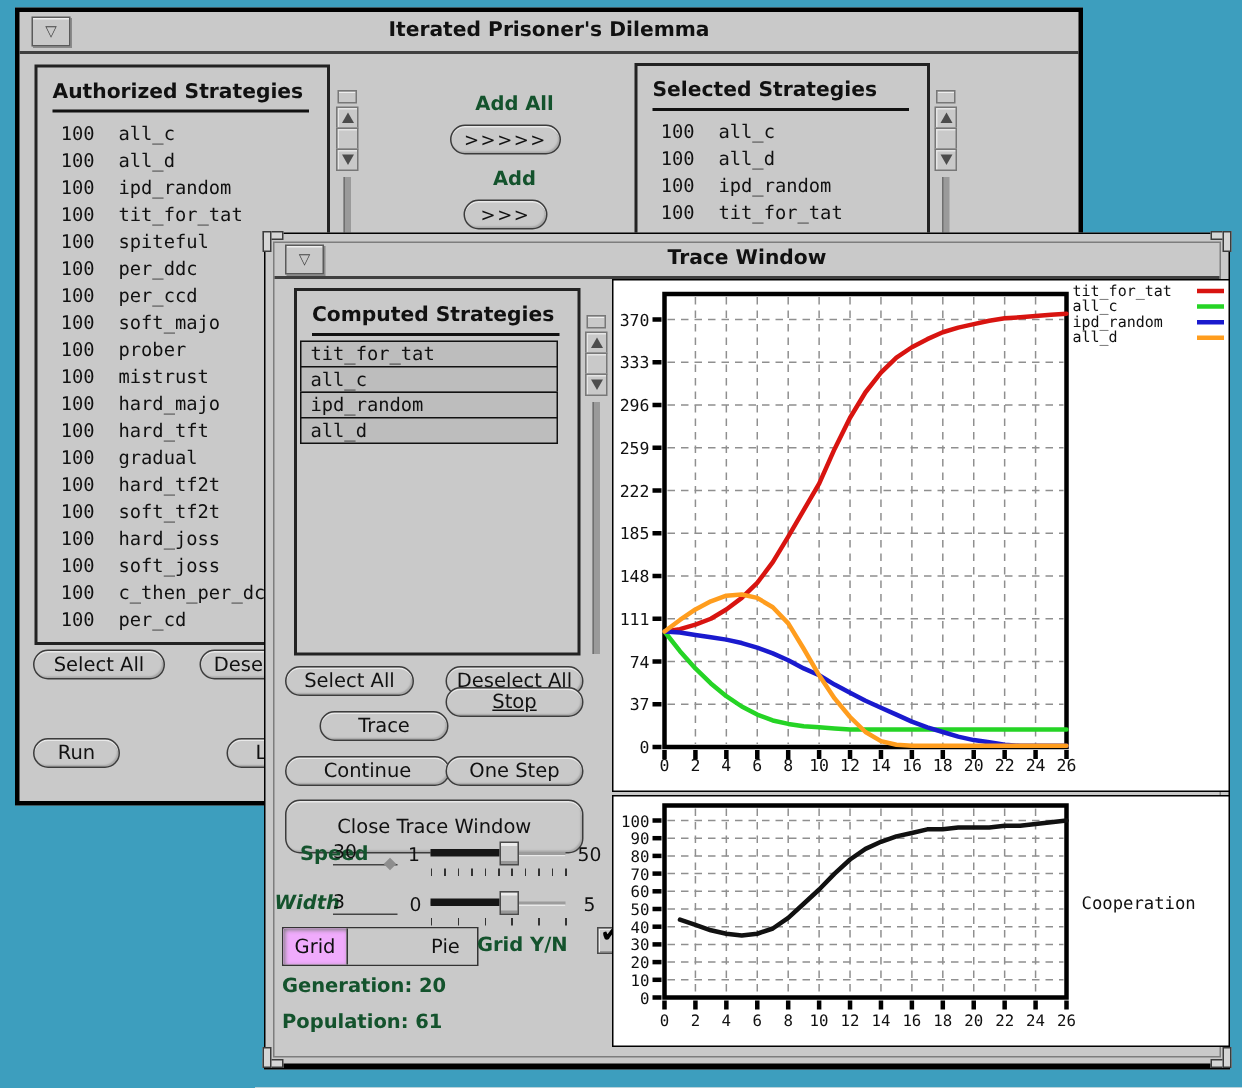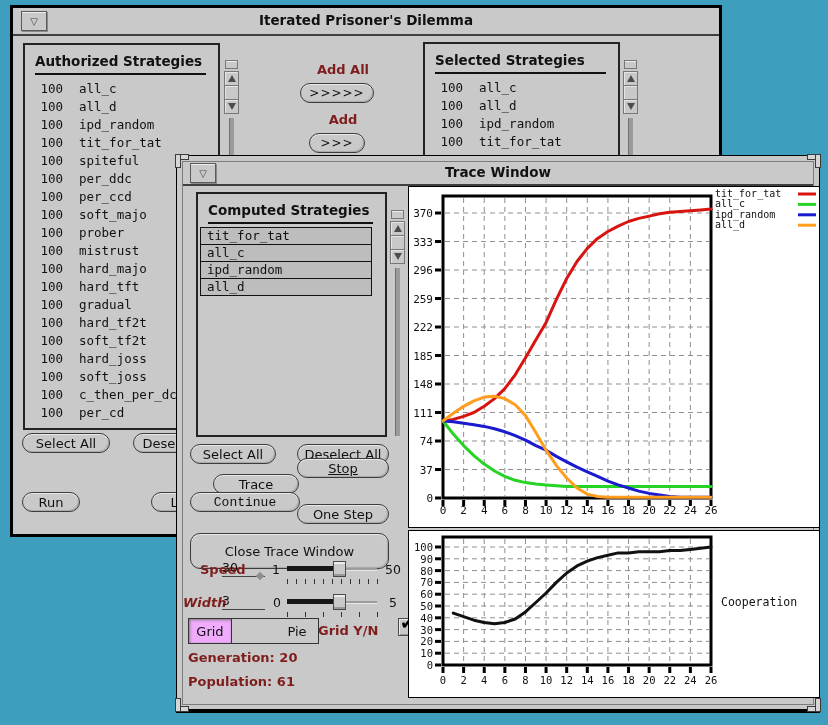--- a/index.html
+++ b/index.html
@@ -12,21 +12,21 @@
   .titlebar{position:absolute;text-align:center;font-weight:bold;font-size:13.5px;color:#111;border-bottom:2px solid #3f3f3f;}
   .winmenu{position:absolute;width:24px;height:18px;background:#c9c9c9;border:1px solid #5a5a5a;box-shadow:1px 1px 0 #8a8a8a, inset 0 1px 0 #eee;display:flex;align-items:center;justify-content:center;font-size:10px;color:#444;}
   .panel-box{position:absolute;border:2px solid #222;box-sizing:border-box;}
   .panel-heading{font-weight:bold;font-size:13.5px;color:#111;margin:8px 12px 4px 10px;padding-bottom:4px;border-bottom:2px solid #111;}
   .list{position:absolute;left:0;right:0;}
   .strategy-row{display:flex;height:18px;align-items:center;font:12.5px "DejaVu Sans Mono","Liberation Mono",monospace;color:#111;}
   .strategy-count{width:38px;text-align:right;}
   .strategy-name{margin-left:16px;white-space:pre;}
   .computed-item{box-sizing:border-box;border:1px solid #111;margin-top:-1px;background:#bdbdbd;height:18px;line-height:16px;padding-left:6px;font:12.5px "DejaVu Sans Mono","Liberation Mono",monospace;color:#111;}
   .ol-btn{position:absolute;box-sizing:border-box;display:flex;align-items:center;justify-content:center;background:#c9c9c9;border:1px solid #3c3c3c;border-radius:10px;font-size:13px;color:#111;box-shadow:inset 0 1px 0 #e9e9e9, inset -1px -1px 1px #a8a8a8;white-space:nowrap;overflow:hidden;}
-  .blabel{position:absolute;font-weight:bold;font-size:13px;color:#7f1d1d;white-space:nowrap;}
+  .blabel{position:absolute;font-weight:bold;font-size:13px;color:#14532d;white-space:nowrap;}
   .mlabel{position:absolute;font-size:12.5px;color:#111;}
   
   .scrollbar{position:absolute;width:15px;}
   .sb-anchor{position:absolute;left:1px;top:0;width:11px;height:7px;background:#c9c9c9;border:1px solid #777;box-shadow:inset 0 1px 0 #eee;}
   .sb-cell{box-sizing:border-box;width:15px;height:15px;background:#c9c9c9;border:1px solid #777;margin-top:-1px;display:flex;align-items:center;justify-content:center;box-shadow:inset 1px 1px 0 #e6e6e6;}
   .sb-elevator{position:absolute;left:0;top:12px;}
   .arr{width:0;height:0;border-left:4px solid transparent;border-right:4px solid transparent;}
   .arr.up{border-bottom:7px solid #4c4c4c;}
   .arr.down{border-top:7px solid #4c4c4c;}
   .sb-cable{position:absolute;left:5px;top:58px;width:4px;background:#9a9a9a;border-left:1px solid #6f6f6f;}
@@ -255,21 +255,21 @@
             <span class="arr down"></span>
           </div>
       </div>
       <div class="sb-cable" style="height:168px;"></div>
     </div>
 
     <div class="ol-btn" style="left:13px;top:288px;width:86px;height:20px;">Select All</div>
     <div class="ol-btn" style="left:120px;top:288px;width:92px;height:20px;">Deselect All</div>
     <div class="ol-btn" style="left:13px;top:318px;width:86px;height:20px;margin-left:23px;">Trace</div>
     <div class="ol-btn" style="left:120px;top:302px;width:92px;height:20px;text-decoration:underline;">Stop</div>
-    <div class="ol-btn" style="left:13px;top:336px;width:110px;height:20px;font-family:Liberation Mono, monospace;">Continue</div>
+    <div class="ol-btn" style="left:13px;top:348px;width:110px;height:20px;">Continue</div>
     <div class="ol-btn" style="left:120px;top:348px;width:92px;height:20px;">One Step</div>
     <div class="ol-btn" style="left:13px;top:377px;width:199px;height:36px;">Close Trace Window</div>
 
     <div class="blabel" style="left:23px;top:406px;">Speed</div>
     <div class="field" style="left:45px;top:404px;width:43px;">
       <span>30</span>
       <span class="caret"></span>
     </div>
     <div class="mlabel" style="left:95px;top:406px;">1</div>
     <div class="slider" id="speed-slider" style="left:110px;top:405px;">

